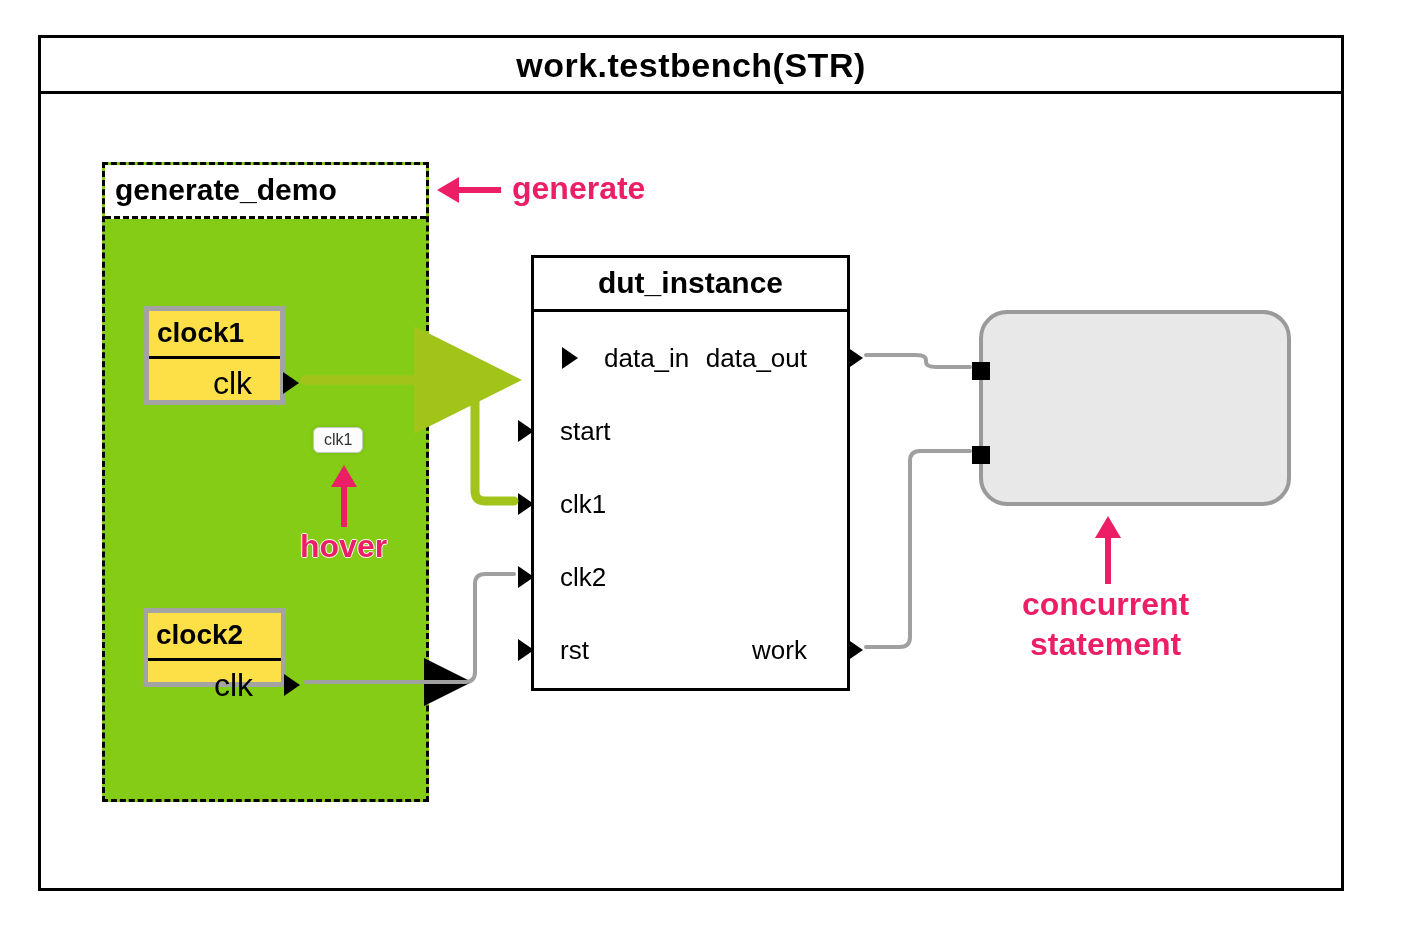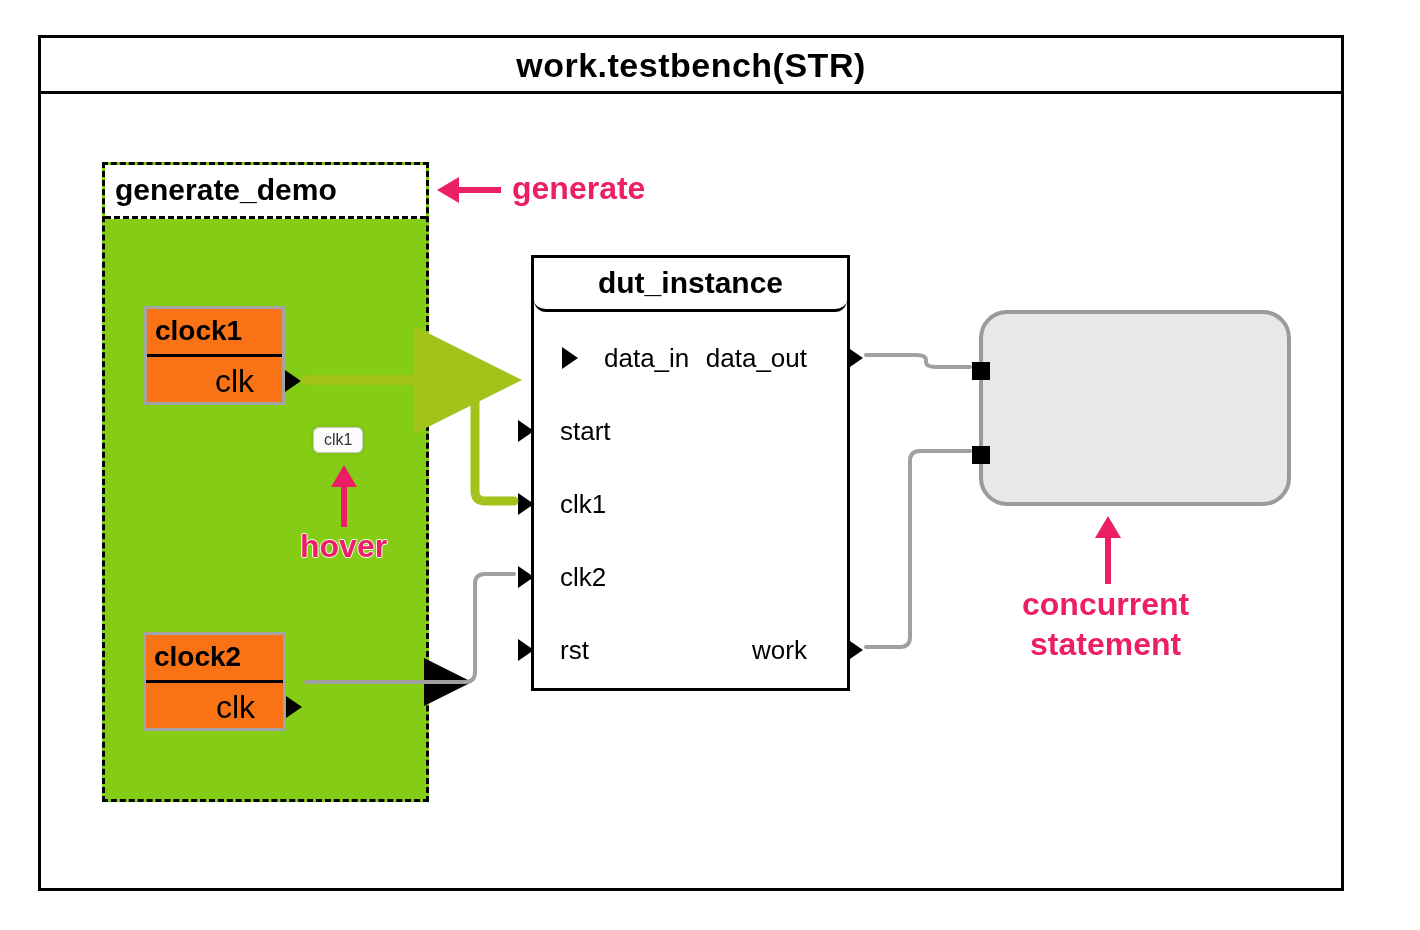--- a/index.html
+++ b/index.html
@@ -64,22 +64,22 @@
     line-height: 50px;
     font-size: 30px;
     font-weight: bold;
     color: #000;
     background: #ffffff;
   }
 
   
   .clock {
     position: absolute;
-    border: 3px solid #a3a3a3;
-    background: #f97316;
+    border: 5px solid #a3a3a3;
+    background: #fde047;
     box-sizing: border-box;
   }
   .clock-title {
     height: 48px;
     border-bottom: 3px solid #000;
     box-sizing: border-box;
     padding-left: 8px;
     line-height: 44px;
     font-size: 28px;
     font-weight: bold;
@@ -116,21 +116,20 @@
     box-sizing: border-box;
   }
   .dut-title {
     height: 54px;
     border-bottom: 3px solid #000;
     box-sizing: border-box;
     text-align: center;
     line-height: 50px;
     font-size: 30px;
     font-weight: bold;
-    border-radius: 12px;
   }
   .dut-body {
     position: relative;
     width: 100%;
     height: calc(100% - 54px);
   }
   .dut-in {
     position: absolute;
     left: 0;
     font-size: 26px;
@@ -278,21 +277,21 @@
   </div>
 
   <div class="clock" style="left:144px; top:306px; width:141px; height:99px;">
     <div class="clock-title">clock1</div>
     <div class="clock-port-row">
       <span>clk</span>
       <span class="out-tri"></span>
     </div>
   </div>
 
-  <div class="clock" style="left:143px; top:632px; width:143px; height:99px;">
+  <div class="clock" style="left:143px; top:608px; width:143px; height:79px;">
     <div class="clock-title">clock2</div>
     <div class="clock-port-row">
       <span>clk</span>
       <span class="out-tri"></span>
     </div>
   </div>
 
   <div class="dut">
     <div class="dut-title">dut_instance</div>
     <div class="dut-body">

